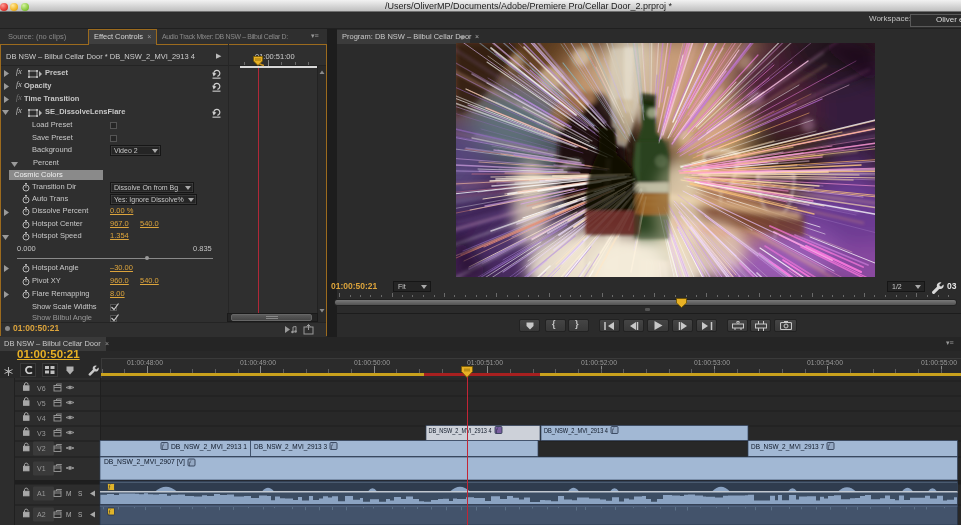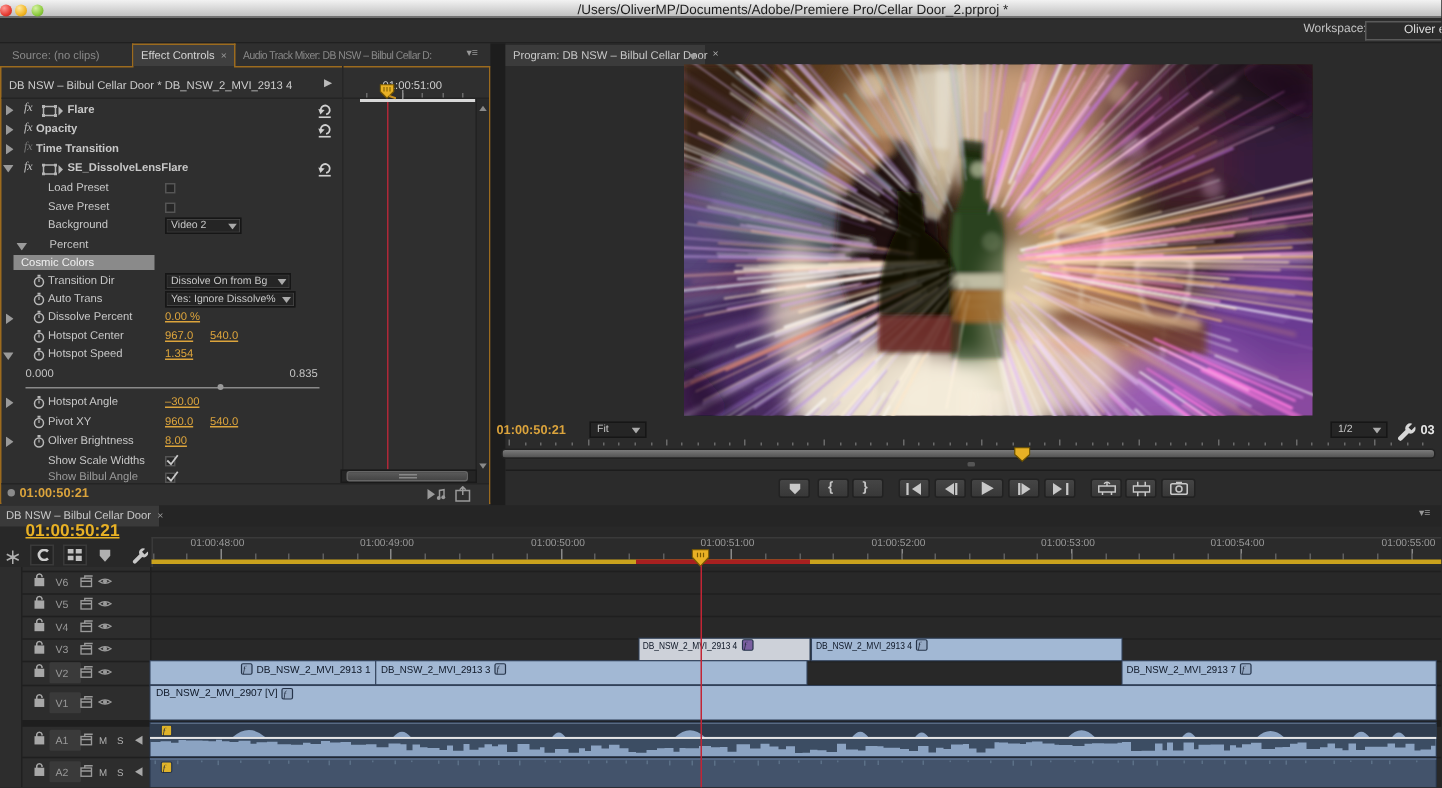--- a/index.html
+++ b/index.html
@@ -42,21 +42,21 @@
     </svg>
 <div class="txt" style="left:16px;top:68px;font-size:8px;color:#c0c0c0;font-family:'Liberation Serif',serif"><i>fx</i></div>
 <svg class="abs" style="left:28px;top:70px" width="14" height="8">
       <rect x="1" y="1" width="8" height="6" fill="none" stroke="#b5b5b5" stroke-width="1"></rect>
       <rect x="0" y="0" width="2" height="2" fill="#b5b5b5"></rect>
       <rect x="8" y="0" width="2" height="2" fill="#b5b5b5"></rect>
       <rect x="0" y="6" width="2" height="2" fill="#b5b5b5"></rect>
       <rect x="8" y="6" width="2" height="2" fill="#b5b5b5"></rect>
       <path d="M11 1 L14 4 L11 7 Z" fill="#b5b5b5"></path>
     </svg>
-<div class="txt" style="left:45px;top:69px;font-size:7.5px;color:#c8c8c8;"><b>Flare</b></div>
+<div class="txt" style="left:45px;top:69px;font-size:7.5px;color:#c8c8c8;"><b>Preset</b></div>
 <svg class="abs" style="left:211px;top:68px" width="11" height="11">
       <path d="M3.2 6.8 A3 3 0 1 1 6.4 8.3" fill="none" stroke="#cfcfcf" stroke-width="1.2"></path>
       <path d="M1.2 4.6 L5.4 5.4 L2.6 8.4 Z" fill="#cfcfcf"></path>
       <rect x="1.5" y="9.6" width="8" height="1.1" fill="#cfcfcf"></rect>
     </svg>
 <svg class="abs" style="left:3px;top:83px" width="6" height="7">
       <path d="M1 0 L6 3.5 L1 7 Z" fill="#9a9a9a"></path>
     </svg>
 <div class="txt" style="left:16px;top:81px;font-size:8px;color:#c0c0c0;font-family:'Liberation Serif',serif"><i>fx</i></div>
 <div class="txt" style="left:24px;top:82px;font-size:7.5px;color:#c8c8c8;"><b>Opacity</b></div>
@@ -177,21 +177,21 @@
 <div class="txt" style="left:110px;top:277px;font-size:7.5px;color:;"><span class="val">960.0</span></div>
 <div class="txt" style="left:140px;top:277px;font-size:7.5px;color:;"><span class="val">540.0</span></div>
 <svg class="abs" style="left:3px;top:291px" width="6" height="7">
       <path d="M1 0 L6 3.5 L1 7 Z" fill="#9a9a9a"></path>
     </svg>
 <svg class="abs" style="left:22px;top:290px" width="8" height="9">
       <circle cx="4" cy="5" r="3" fill="none" stroke="#b8b8b8" stroke-width="1"></circle>
       <rect x="3" y="0" width="2" height="1.5" fill="#b8b8b8"></rect>
       <path d="M4 5 L4 3" stroke="#b8b8b8" stroke-width="0.8"></path>
     </svg>
-<div class="txt" style="left:32px;top:290px;font-size:7.5px;color:#c8c8c8;">Oliver Brightness</div>
+<div class="txt" style="left:32px;top:290px;font-size:7.5px;color:#c8c8c8;">Flare Remapping</div>
 <div class="txt" style="left:110px;top:290px;font-size:7.5px;color:;"><span class="val">8.00</span></div>
 <div class="txt" style="left:32px;top:303px;font-size:7.5px;color:#c8c8c8;">Show Scale Widths</div>
 <div class="abs" style="left:110px;top:304px;width:7px;height:7px;background:#262626;border:1px solid #555"></div>
     <svg class="abs" style="left:110px;top:302px" width="10" height="10">
       <path d="M1.5 5 L4 7.5 L8.5 1.5" fill="none" stroke="#c8c8c8" stroke-width="1.2"></path>
     </svg>
 <div class="txt" style="left:32px;top:314px;font-size:7.5px;color:#9a9a9a;">Show Bilbul Angle</div>
 <div class="abs" style="left:110px;top:315px;width:7px;height:7px;background:#262626;border:1px solid #555"></div>
     <svg class="abs" style="left:110px;top:313px" width="10" height="10">
       <path d="M1.5 5 L4 7.5 L8.5 1.5" fill="none" stroke="#c8c8c8" stroke-width="1.2"></path>

